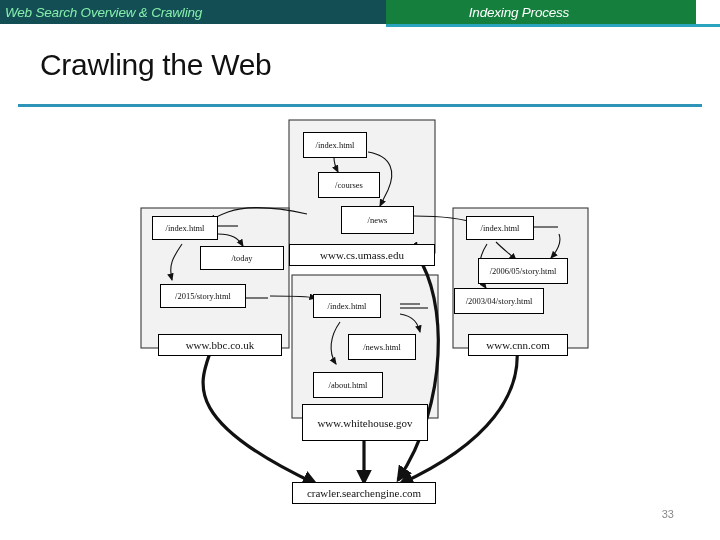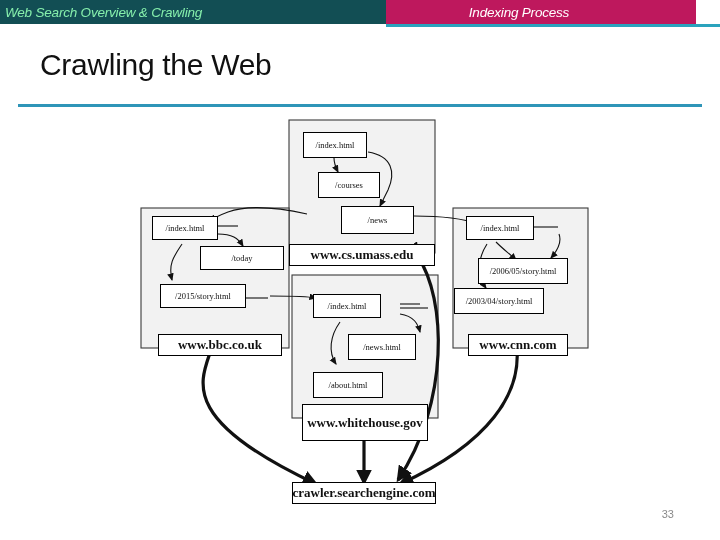--- a/index.html
+++ b/index.html
@@ -23,21 +23,21 @@
     display: flex;
   }
   #banner-left {
     width: 386px; height: 24px;
     background: #124e54;
     display: flex;
     align-items: center;
   }
   #banner-right {
     width: 310px; height: 24px;
-    background: #be185d;
+    background: #15803d;
     display: flex;
     align-items: center;
     justify-content: center;
   }
   #banner-left-text {
     color: #86efac;
     font-style: italic;
     font-size: 13.5px;
     letter-spacing: -0.2px;
     padding-left: 5px;
@@ -91,22 +91,22 @@
     align-items: center;
     justify-content: center;
     font-family: "Liberation Serif", serif;
     color: #111111;
     white-space: nowrap;
   }
   .page-node {
     font-size: 8.5px;
   }
   .site-node {
-    font-size: 13px;
-    font-weight: bold;
+    font-size: 11px;
+    font-weight: normal;
   }
 
   
   #page-number {
     position: absolute;
     right: 46px;
     top: 508px;
     font-size: 11px;
     color: #8a8a8a;
     font-family: "Liberation Sans", sans-serif;

